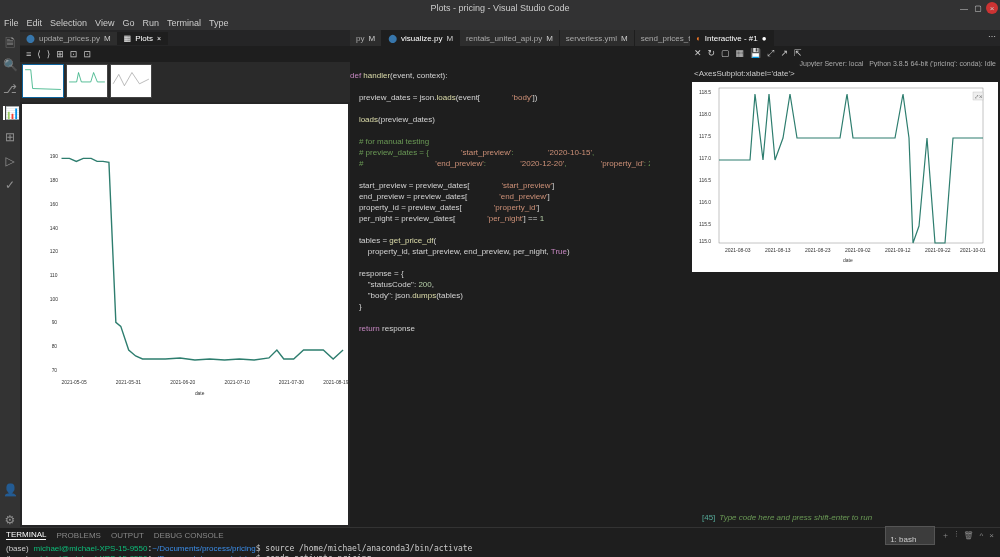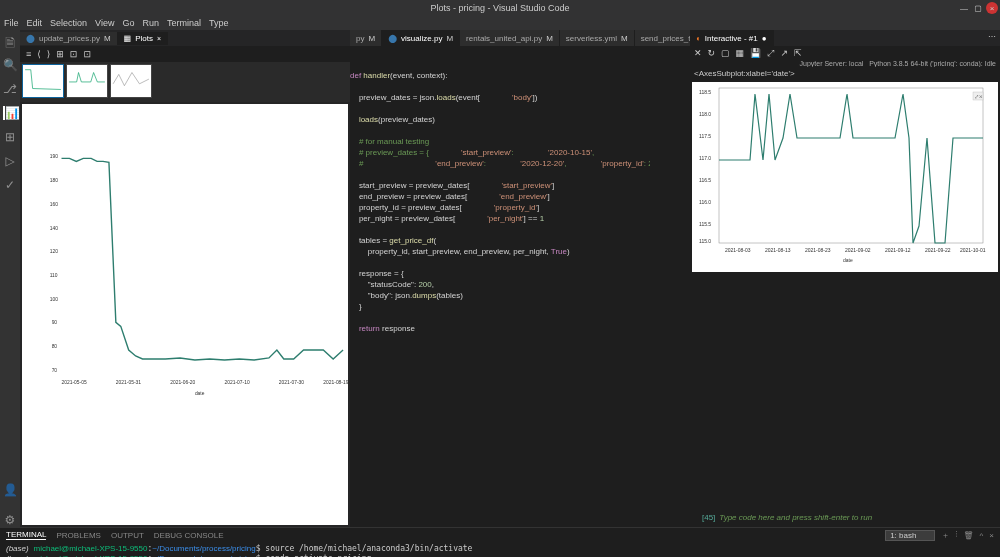--- a/index.html
+++ b/index.html
@@ -43,23 +43,23 @@
 .notebook-toolbar .tools { display: flex; gap: 6px; }
 .notebook-status { font-size: 7px; color: #aaa; text-align: right; }
 .nb-output { background: #1e1e1e; padding: 2px 4px; font-size: 8px; color: #ccc; }
 .nb-plot { background: #fff; margin: 2px; height: 190px; position: relative; }
 .nb-input { height: 16px; background: #1e1e1e; padding: 2px 4px; font-size: 8px; color: #6a9955; font-style: italic; margin-top: auto; display: flex; gap: 4px; }
 .nb-input .prompt { color: #5a9; font-style: normal; padding-left: 8px; }
 .bottom-panel { height: 80px; background: #1e1e1e; border-top: 1px solid #333; display: flex; flex-direction: column; }
 .bp-tabs { height: 14px; display: flex; font-size: 8px; padding: 0 6px; gap: 10px; align-items: center; color: #888; }
 .bp-tabs .active { color: #fff; border-bottom: 1px solid #fff; }
 .bp-tabs .right { margin-left: auto; display: flex; gap: 6px; align-items: center; }
-.term-select { background: #3c3c3c; color: #ccc; border: 1px solid #555; font-size: 8px; padding: 0 18px 0 4px; }
+.term-select { background: #3c3c3c; color: #ccc; border: 1px solid #555; font-size: 8px; padding: 8px 18px 0 4px; }
 .terminal { flex:1; padding: 2px 6px; font-family: Consolas, monospace; font-size: 8px; line-height: 10px; color: #ccc; white-space: pre; }
-.terminal .path { color: #3b8eea; } .terminal .prompt-user { color: #0dbc79; } .terminal .env { color: #ccc; font-style: italic; }
+.terminal .path { color: #3b8eea; } .terminal .prompt-user { color: #0dbc79; } .terminal .env { color: #ccc; }
 svg text { font-size: 6px; fill: #333; }
 .axis-tick { font-size: 5px; fill: #333; }
 </style>
 </head>
 <body>
 
 <div class="titlebar">
   <span class="titlebar-title">Plots - pricing - Visual Studio Code</span>
   <div class="titlebar-right">
     <span class="tb-btn">—</span>

